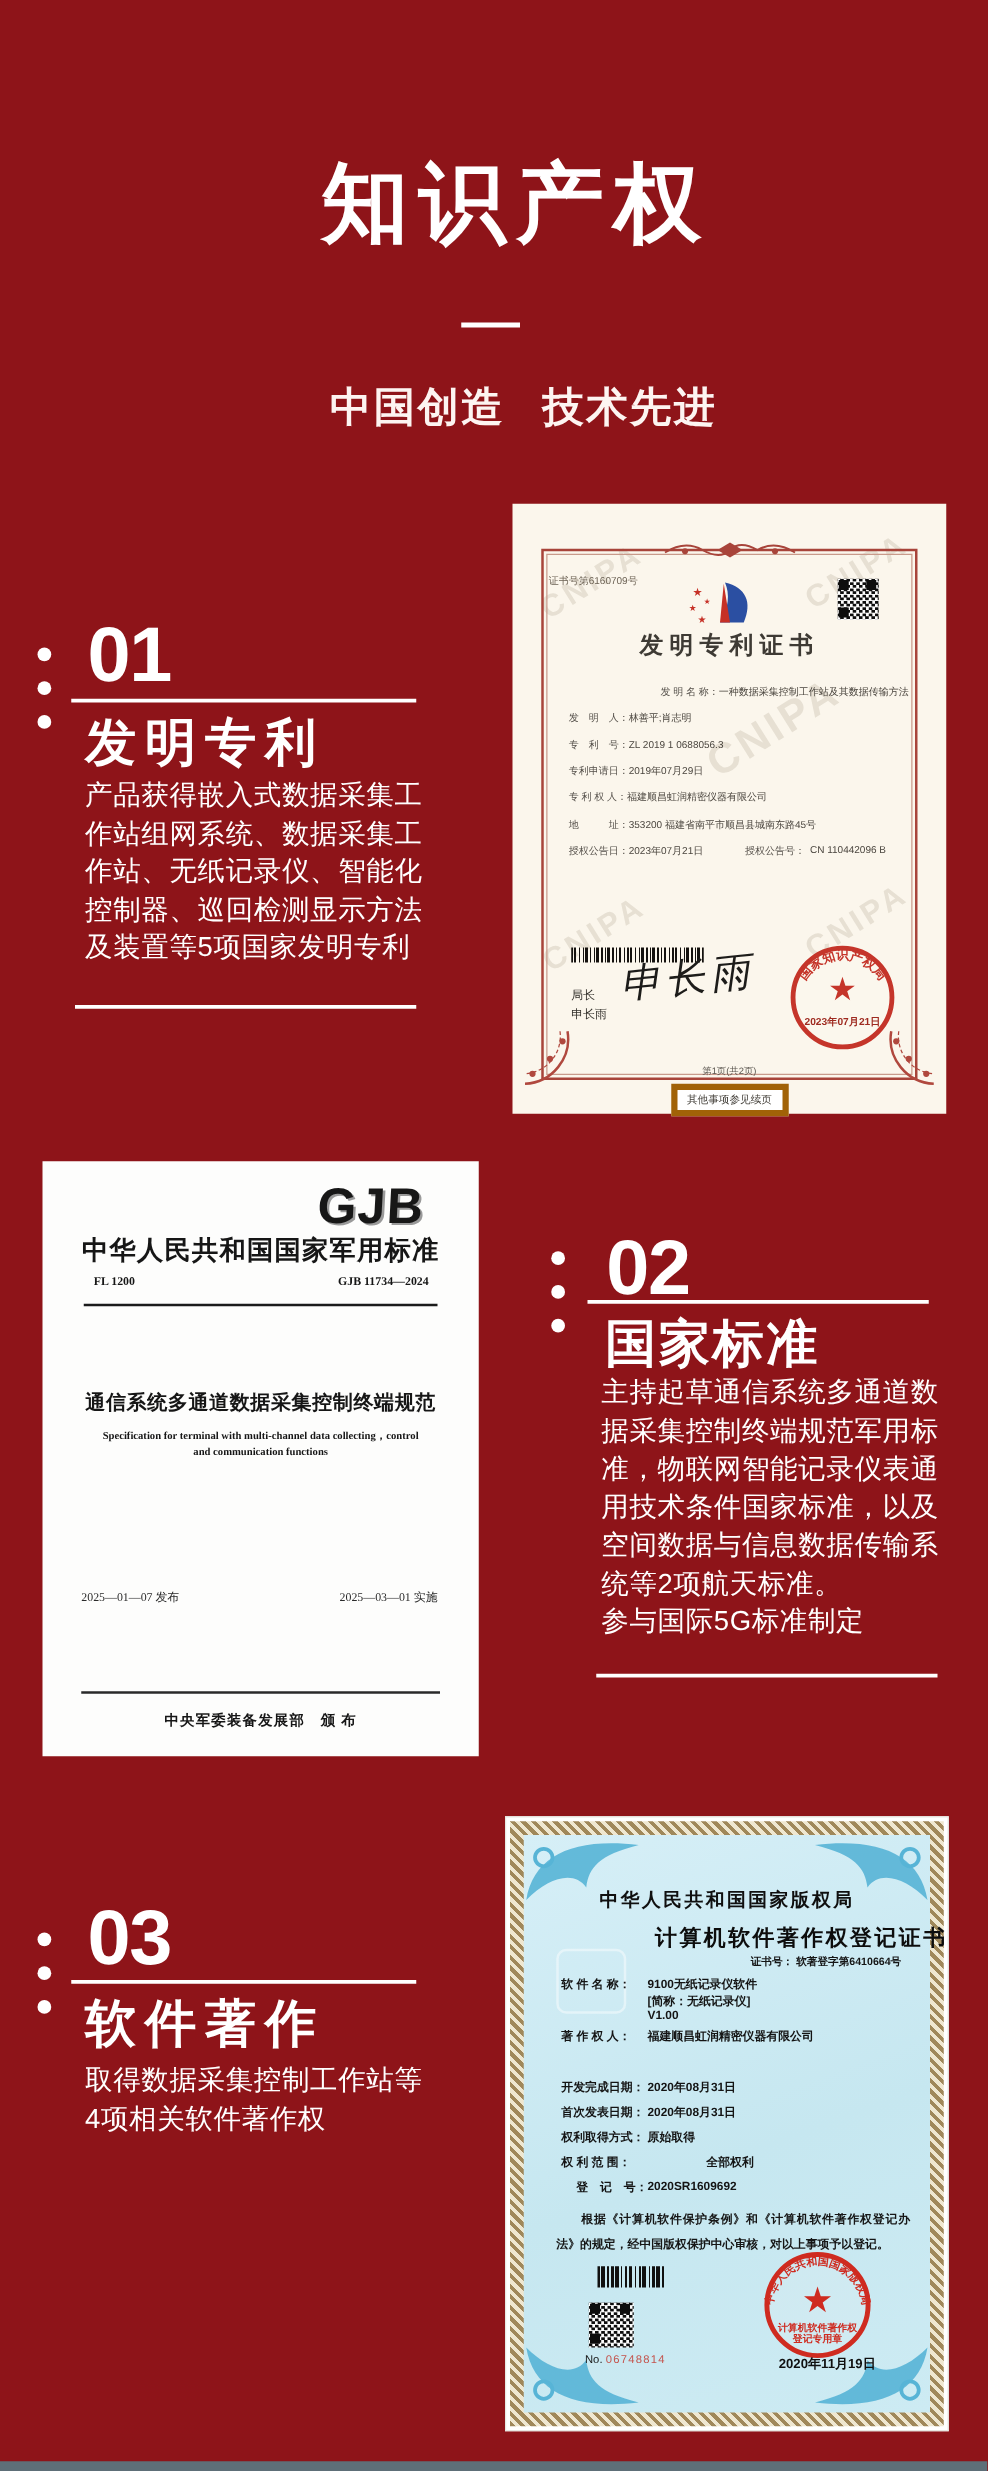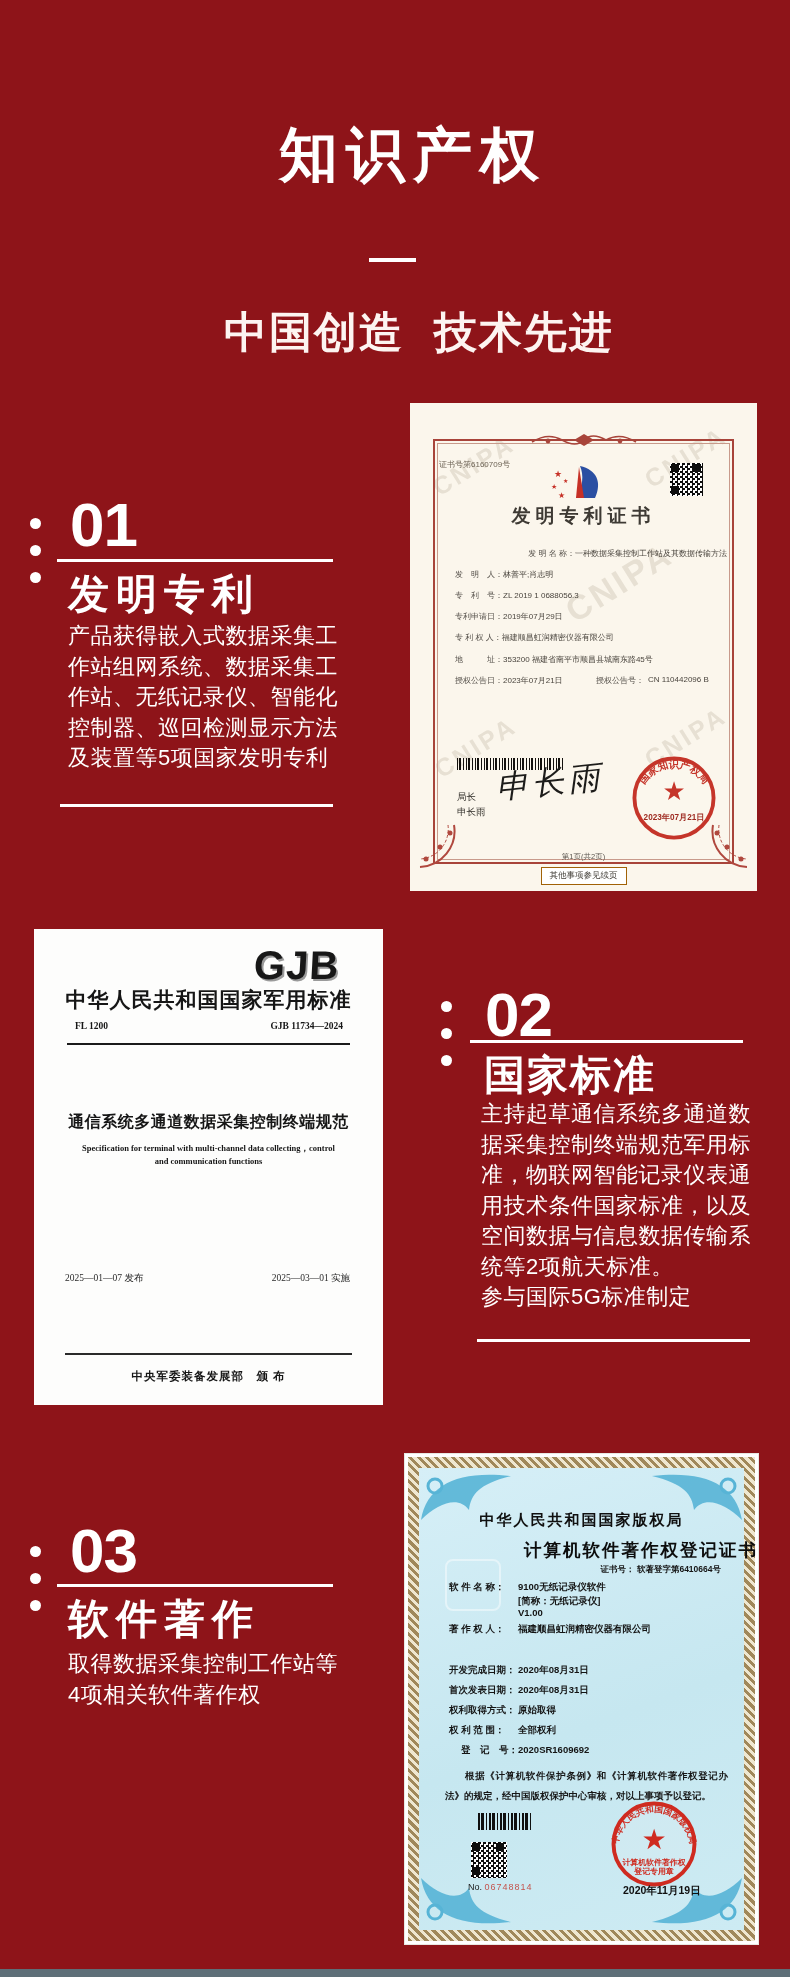--- a/index.html
+++ b/index.html
@@ -1,23 +1,23 @@
 <!DOCTYPE html>
 <html><head>
 <meta charset="utf-8">
 <style>
   html,body{margin:0;padding:0;}
   body{width:790px;height:1977px;position:relative;overflow:hidden;
        background:#8e1419;font-family:"Liberation Sans",sans-serif;}
   .abs{position:absolute;}
   
   .hdr{position:absolute;left:36px;right:0;top:0;text-align:center;color:#fff;}
-  .page-title{position:absolute;left:0;right:0;top:116px;font-size:59px;font-weight:900;letter-spacing:8px;color:#fff;}
+  .page-title{position:absolute;left:0;right:0;top:116px;font-size:70px;font-weight:900;letter-spacing:8px;color:#fff;}
   .title-divider{position:absolute;left:369px;top:258px;width:47px;height:4px;background:#fff;}
-  .subtitle{position:absolute;left:12px;right:0;top:304px;font-size:43px;font-weight:700;color:#fdf4f1;letter-spacing:2px;}
+  .subtitle{position:absolute;left:12px;right:0;top:304px;font-size:33px;font-weight:700;color:#fdf4f1;letter-spacing:2px;}
   .subtitle .gap{display:inline-block;width:30px;}
   
   .dots span{display:block;width:11px;height:11px;border-radius:50%;background:#fff;margin-bottom:16px;}
   .secnum{font-size:62px;font-weight:800;color:#fff;letter-spacing:-1px;line-height:1;}
   .underline{height:3px;background:#fff;}
   .sechead{font-size:41px;font-weight:800;color:#fff;letter-spacing:7px;line-height:1.1;white-space:nowrap;}
   .secbody{font-size:22px;line-height:30.5px;color:#ffffff;letter-spacing:0.5px;}
   .divline{height:3px;background:#fff;}
   
   .cert1{left:410px;top:403px;width:347px;height:488px;background:#fbf6ec;color:#4c463e;}
@@ -33,21 +33,21 @@
   .c1-paras{position:absolute;left:33px;right:33px;top:288px;font-size:8px;line-height:10px;
             color:#58534c;text-align:justify;}
   .c1-paras p{margin:0 0 2px 0;text-indent:16px;}
   .barcode1{position:absolute;left:47px;top:355px;width:106px;height:12px;
             background:repeating-linear-gradient(90deg,#14110e 0 1px,transparent 1px 2px,#14110e 2px 4px,transparent 4px 6px,#14110e 6px 7px,transparent 7px 9px);}
   .c1-director{position:absolute;left:47px;top:386px;font-size:9.5px;color:#33302b;line-height:15px;}
   .c1-sign{position:absolute;left:86px;top:358px;font-family:"DejaVu Serif",serif;font-style:italic;
            font-size:32px;color:#1d1c1a;transform:rotate(-6deg);letter-spacing:4px;}
   .c1-pagenote{position:absolute;left:0;right:0;top:449px;text-align:center;font-size:7.5px;color:#5a554e;}
   .c1-contnote{position:absolute;left:50%;transform:translateX(-50%);top:464px;font-size:8.5px;color:#44403a;
-               background:#fff;border:1px solid #a16207;padding:2px 8px;white-space:nowrap;}
+               background:#fff;border:5px solid #a16207;padding:2px 8px;white-space:nowrap;}
   .lace{position:absolute;top:418px;}
   
   .gjb{left:34px;top:929px;width:349px;height:476px;background:#fdfdfc;color:#161616;}
   .gjb-logo{position:absolute;right:44px;top:14px;font-size:40px;font-weight:900;color:#171717;
             letter-spacing:1px;transform:skewX(-3deg);text-shadow:2px 2px 0 #9a9a9a;}
   .gjb-title{position:absolute;left:0;right:0;top:57px;text-align:center;font-family:"Liberation Serif",serif;
              font-size:21px;font-weight:700;letter-spacing:1px;white-space:nowrap;}
   .gjb-meta{position:absolute;left:41px;right:40px;top:92px;display:flex;justify-content:space-between;
             font-family:"Liberation Serif",serif;font-size:9.5px;font-weight:700;}
   .gjb-rule1{position:absolute;left:33px;right:33px;top:114px;height:2px;background:#1b1b1b;}
@@ -279,21 +279,21 @@
       <span>2020年08月31日</span>
     </div>
   <div class="c3-row" style="top:230px;">
       <span class="lb">首次发表日期：</span>
       <span>2020年08月31日</span>
     </div>
   <div class="c3-row" style="top:250px;">
       <span class="lb">权利取得方式：</span>
       <span>原始取得</span>
     </div>
-  <div class="c3-row" style="top:270px;">
+  <div class="c3-row" style="top:270px;gap:47px;">
       <span class="lb">权 利 范 围：</span>
       <span>全部权利</span>
     </div>
   <div class="c3-row" style="top:290px;text-align:right;">
       <span class="lb">登　记　号：</span>
       <span>2020SR1609692</span>
     </div>
 
   <div class="c3-para">根据《计算机软件保护条例》和《计算机软件著作权登记办法》的规定，经中国版权保护中心审核，对以上事项予以登记。</div>
 

